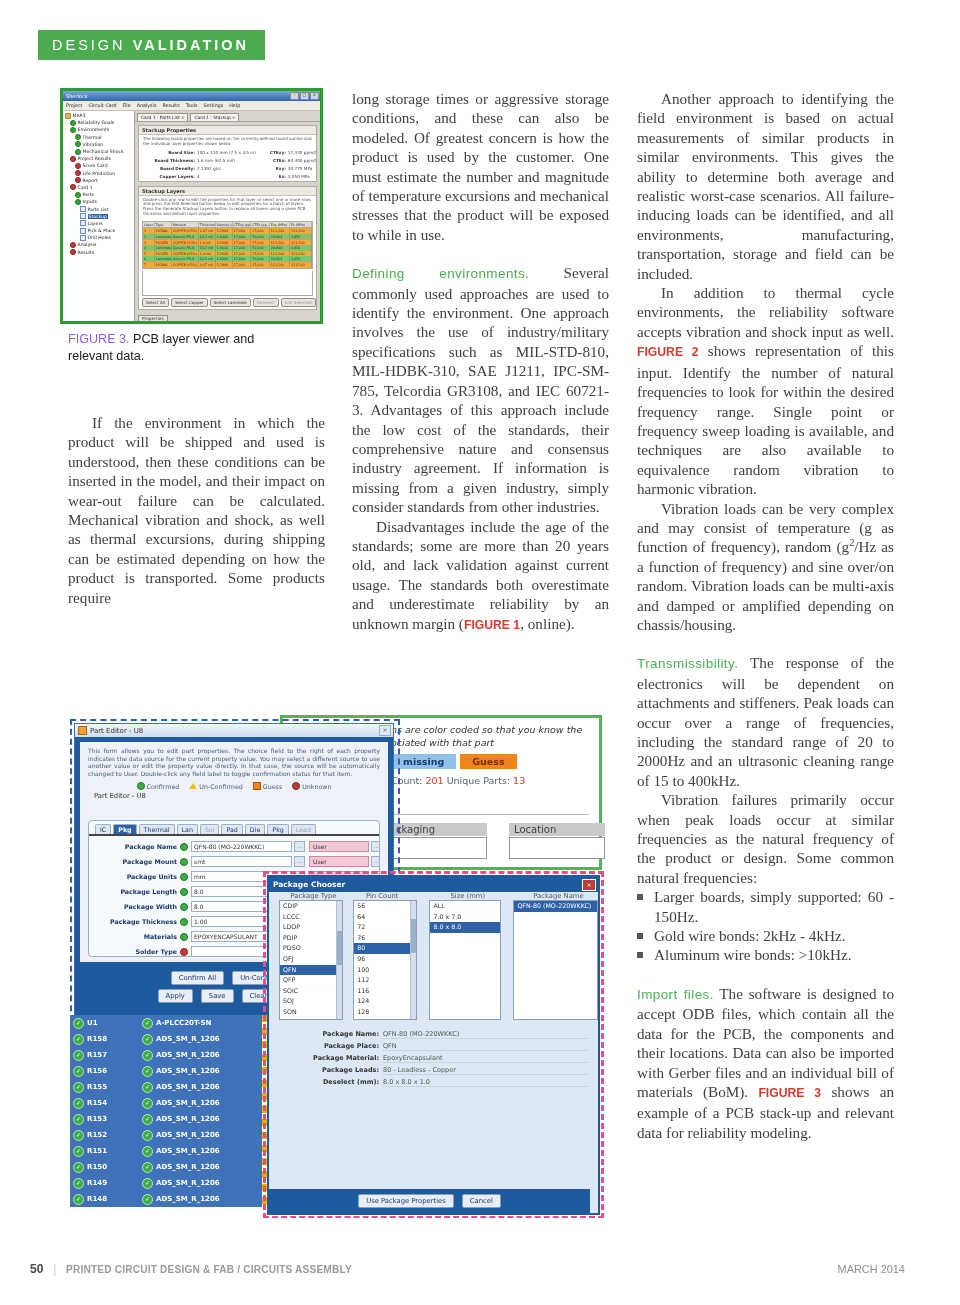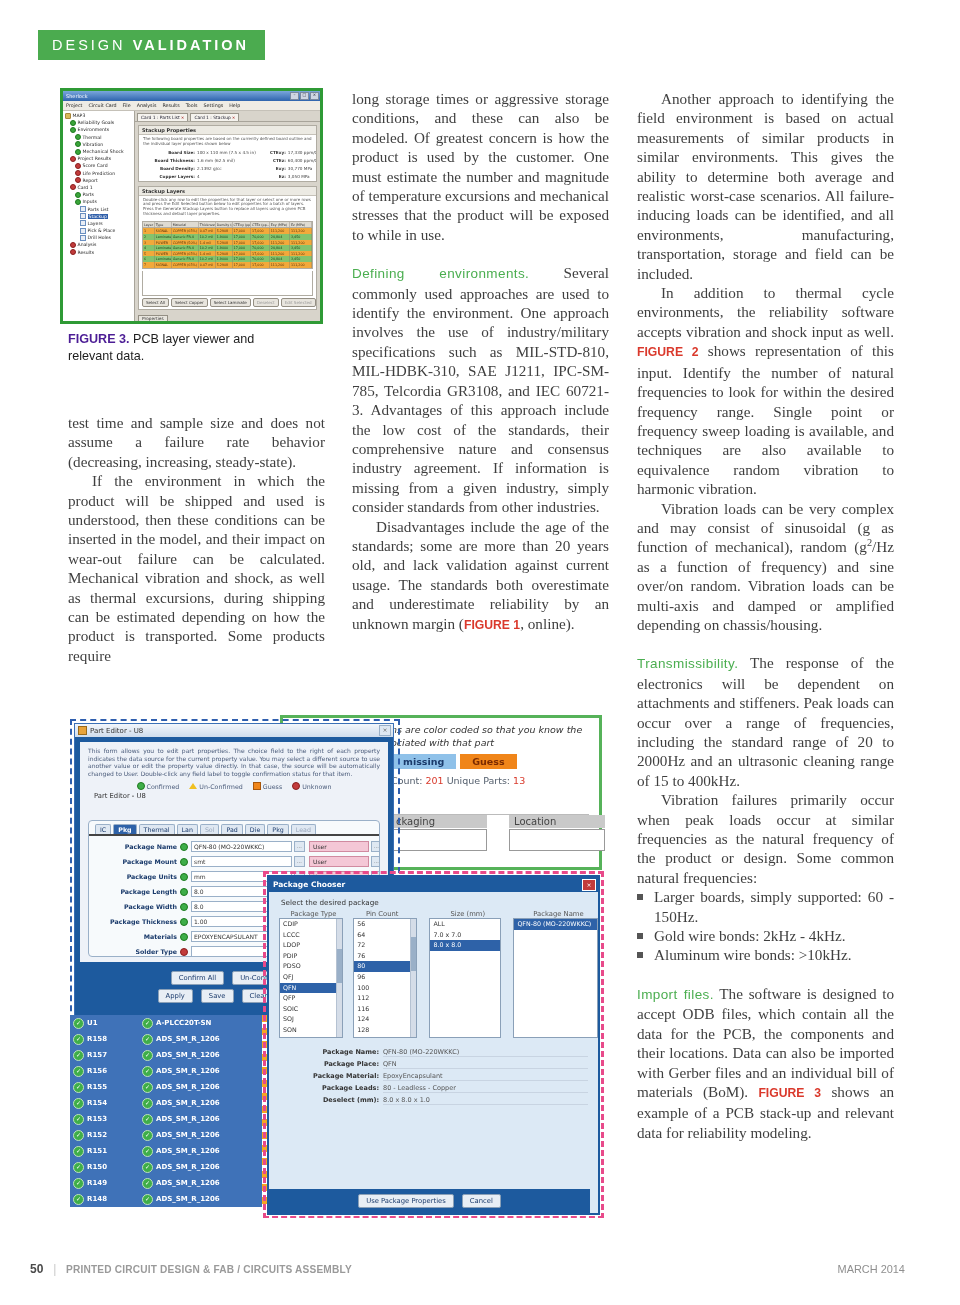--- a/index.html
+++ b/index.html
@@ -24,21 +24,21 @@
   .seg-figref{font-family:"Liberation Sans", sans-serif;font-size:12.2px;font-weight:bold;color:#da392c;}
   .seg-sup{font-size:.68em;vertical-align:super;line-height:0;}
   .bullet-item{position:relative;padding-left:17px;margin:0;}
   .bullet-item .sq{position:absolute;left:0;top:7px;width:5.5px;height:5.5px;background:#555;}
 
   
   .caption{position:absolute;font-family:"Liberation Sans", sans-serif;font-size:12.6px;
     line-height:17px;color:#1d1d1d;}
   #caption3{left:68px;top:331px;width:230px;}
   #caption4{left:70px;top:1224px;width:420px;}
-  .cap-label{color:#4c1d95;font-weight:bold;}
+  .cap-label{color:#8b5cf6;font-weight:normal;}
 
   
   #footer{position:absolute;left:30px;top:1262px;width:875px;display:flex;align-items:baseline;
     font-family:"Liberation Sans", sans-serif;}
   #footer .pnum{font-size:12px;font-weight:bold;color:#4a4a4a;}
   #footer .fdiv{color:#c9c9c9;margin:0 10px;font-size:12px;}
   #footer .fjournal{font-size:11px;color:#9a9a9a;font-weight:bold;letter-spacing:.2px;
     transform:scaleX(.92);transform-origin:left center;}
   #footer .fdate{margin-left:auto;font-size:11.5px;color:#8f8f8f;
     transform:scaleX(.95);transform-origin:right center;}
@@ -100,21 +100,21 @@
   #f4-green-frame{position:absolute;left:210px;top:0;width:322px;height:155px;
     border:3px solid #56b259;box-sizing:border-box;background:#fff;}
   #f4-info{position:absolute;left:108px;top:6px;right:6px;}
   .f4-info-line{font-style:italic;font-size:9.5px;color:#333;line-height:12.5px;white-space:nowrap;overflow:hidden;}
   #f4-info-buttons{display:flex;margin:5px 0 6px 0;}
   .f4-chip{font-size:9.5px;font-weight:bold;padding:2px 12px;margin-right:4px;white-space:nowrap;}
   .f4-chip.blue{background:#8fc1e9;color:#1a3a6b;}
   .f4-chip.orange{background:#f08519;color:#7a2a00;}
   #f4-count{font-size:9.5px;color:#55606e;}
   #f4-count .red{color:#d93a2c;}
-  #f4-cols{position:absolute;left:108px;right:10px;top:96px;border-top:1px solid #bbb;padding-top:0;display:flex;}
+  #f4-cols{position:absolute;left:108px;right:10px;top:96px;border-top:1px solid #bbb;padding-top:8px;display:flex;}
   .f4-colbox{margin-right:22px;}
   .f4-colhead{background:#c9c9c9;color:#444;font-size:10px;padding:1px 5px;width:86px;}
   .f4-colinput{width:94px;height:20px;background:#fff;border:1px solid #999;margin-top:1px;}
 
   #f4-pe-outline{position:absolute;left:0px;top:4px;width:330px;height:302px;
     border:2px dashed #2f5fae;box-sizing:border-box;}
   #f4-pe{position:absolute;left:4px;top:8px;width:320px;height:294px;background:#dfe8f2;
     border:1px solid #3a6fb5;box-sizing:border-box;}
   #f4-pe-titlebar{height:13px;display:flex;align-items:center;background:linear-gradient(#f2f6fb,#cfdcec);
     border-bottom:1px solid #9ab0c8;}
@@ -453,32 +453,31 @@
       </div>
     </div>
     <div id="f3-bottomtab">Properties</div>
   </div>
 
   <div id="caption3" class="caption">
     <span class="cap-label">FIGURE 3.</span><span> PCB layer viewer and relevant data.</span>
   </div>
 
   <div id="col-left" class="col">
-      <p class="para"><span class="seg-normal">test time and sample size and does not assume a failure rate behavior (decreasing, increasing, steady-state).</span></p>
       <p class="para indent"><span class="seg-normal">If the environment in which the product will be shipped and used is understood, then these conditions can be inserted in the model, and their impact on wear-out failure can be calculated. Mechanical vibration and shock, as well as thermal excursions, during shipping can be estimated depending on how the product is transported. Some products require</span></p>
     </div>
   <div id="col-mid" class="col">
       <p class="para"><span class="seg-normal">long storage times or aggressive storage conditions, and these can also be modeled. Of greatest concern is how the product is used by the customer. One must estimate the number and magnitude of temperature excursions and mechanical stresses that the product will be exposed to while in use.</span></p>
       <p class="para gap"><span class="seg-lead">Defining environments.</span><span class="seg-normal"> Several commonly used approaches are used to identify the environment. One approach involves the use of industry/military specifications such as MIL-STD-810, MIL-HDBK-310, SAE J1211, IPC-SM-785, Telcordia GR3108, and IEC 60721-3. Advantages of this approach include the low cost of the standards, their comprehensive nature and consensus industry agreement. If information is missing from a given industry, simply consider standards from other industries.</span></p>
       <p class="para indent"><span class="seg-normal">Disadvantages include the age of the standards; some are more than 20 years old, and lack validation against current usage. The standards both overestimate and underestimate reliability by an unknown margin (</span><span class="seg-figref">FIGURE 1</span><span class="seg-normal">, online).</span></p>
     </div>
   <div id="col-right" class="col">
       <p class="para indent"><span class="seg-normal">Another approach to identifying the field environment is based on actual measurements of similar products in similar environments. This gives the ability to determine both average and realistic worst-case scenarios. All failure-inducing loads can be identified, and all environments, manufacturing, transportation, storage and field can be included.</span></p>
       <p class="para indent"><span class="seg-normal">In addition to thermal cycle environments, the reliability software accepts vibration and shock input as well. </span><span class="seg-figref">FIGURE 2</span><span class="seg-normal"> shows representation of this input. Identify the number of natural frequencies to look for within the desired frequency range. Single point or frequency sweep loading is available, and techniques are also available to equivalence random vibration to harmonic vibration.</span></p>
-      <p class="para indent"><span class="seg-normal">Vibration loads can be very complex and may consist of sinusoidal (g as function of mechanical), random (g</span><sup class="seg-sup">2</sup><span class="seg-normal">/Hz as a function of frequency) and sine over/on random. Vibration loads can be multi-axis and damped or amplified depending on chassis/housing.</span></p>
+      <p class="para indent"><span class="seg-normal">Vibration loads can be very complex and may consist of temperature (g as function of frequency), random (g</span><sup class="seg-sup">2</sup><span class="seg-normal">/Hz as a function of frequency) and sine over/on random. Vibration loads can be multi-axis and damped or amplified depending on chassis/housing.</span></p>
       <p class="para gap"><span class="seg-lead">Transmissibility.</span><span class="seg-normal"> The response of the electronics will be dependent on attachments and stiffeners. Peak loads can occur over a range of frequencies, including the standard range of 20 to 2000Hz and an ultrasonic cleaning range of 15 to 400kHz.</span></p>
       <p class="para indent"><span class="seg-normal">Vibration failures primarily occur when peak loads occur at similar frequencies as the natural frequency of the product or design. Some common natural frequencies:</span></p>
       <div class="bullet-item"><span class="sq"></span><span class="seg-normal">Larger boards, simply supported: 60 - 150Hz.</span></div>
       <div class="bullet-item"><span class="sq"></span><span class="seg-normal">Gold wire bonds: 2kHz - 4kHz.</span></div>
       <div class="bullet-item"><span class="sq"></span><span class="seg-normal">Aluminum wire bonds: &gt;10kHz.</span></div>
       <p class="para gap"><span class="seg-lead">Import files.</span><span class="seg-normal"> The software is designed to accept ODB files, which contain all the data for the PCB, the components and their locations. Data can also be imported with Gerber files and an individual bill of materials (BoM). </span><span class="seg-figref">FIGURE 3</span><span class="seg-normal"> shows an example of a PCB stack-up and relevant data for reliability modeling.</span></p>
     </div>
 
   <div id="fig4">
 
@@ -691,21 +690,20 @@
           <span class="f4-part-name">ADS_SM_R_1206</span>
         </div>
       </div>
     <div id="f4-parts-dash"></div>
 
     <div id="f4-pc">
       <div id="f4-pc-titlebar">
         <span id="f4-pc-title">Package Chooser</span>
         <span id="f4-pc-close">×</span>
       </div>
-      <div id="f4-pc-prompt">Select the desired package</div>
       <div id="f4-pc-headers">
           <span class="f4-pc-h" style="margin-left: 10px; width: 74px;">Package Type</span>
           <span class="f4-pc-h" style="margin-left: 0px; width: 74px;">Pin Count</span>
           <span class="f4-pc-h" style="margin-left: 12px; width: 84px;">Size (mm)</span>
           <span class="f4-pc-h" style="margin-left: 12px; width: 85px;">Package Name</span>
         </div>
       <div class="f4-pc-lists">
         <div class="f4-list" id="f4-pc-list-type" style="width:64px;margin-right:10px;">
             <div class="f4-li">CDIP</div>
             <div class="f4-li">LCCC</div>

